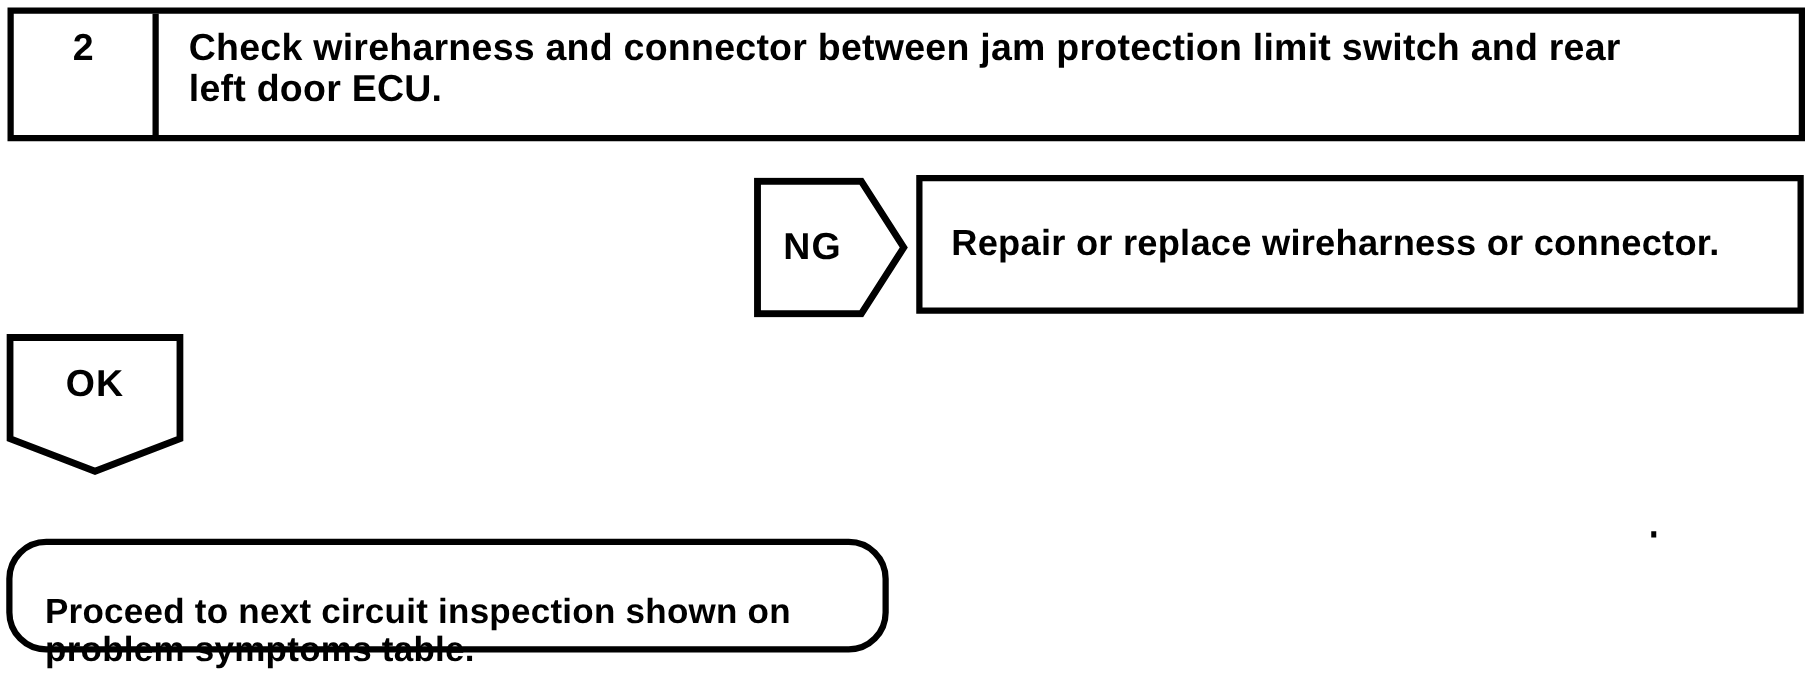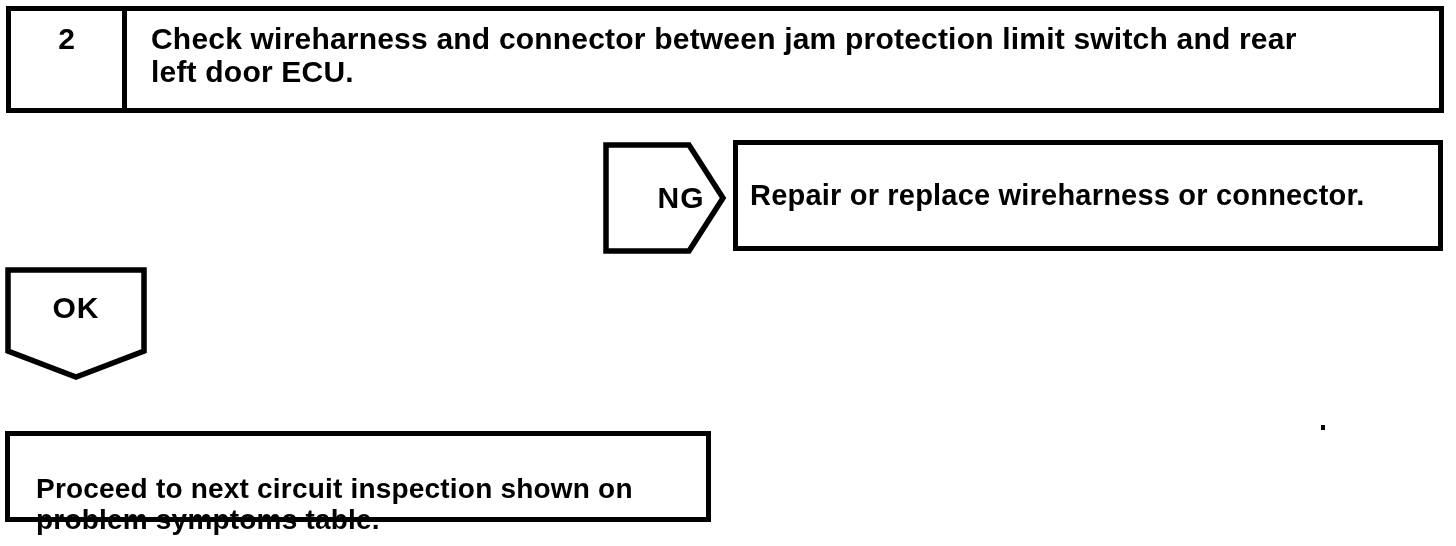--- a/index.html
+++ b/index.html
@@ -56,29 +56,28 @@
   }
   .ng-label {
     position: absolute;
     left: 603px; top: 142px;
     width: 94px; height: 112px;
     display: flex;
     align-items: center;
     justify-content: center;
     font-size: 30px;
     letter-spacing: 1px;
-    padding-left: 31px;
   }
   
   .ng-action-box {
     left: 733px; top: 140px;
     width: 710px; height: 111px;
     display: flex;
     align-items: center;
-    padding-left: 12px;
+    padding-left: 23px;
     font-size: 29px;
     letter-spacing: 0.2px;
   }
   
   .ok-shape {
     position: absolute;
     left: 5px; top: 267px;
     width: 142px; height: 113px;
   }
   .ok-label {
@@ -94,20 +93,21 @@
   }
   
   .ok-action-box {
     left: 5px; top: 431px;
     width: 706px; height: 91px;
     padding: 6px 8px 0 26px;
     font-size: 28px;
     line-height: 31px;
     white-space: pre-line;
     letter-spacing: 0.2px;
+    border-radius: 32px;
   }
   .pentagon {
     fill: #ffffff;
     stroke: #000000;
     stroke-width: 5.5;
     stroke-linejoin: miter;
   }
   .speck {
     position: absolute;
     left: 1321px; top: 425px;

